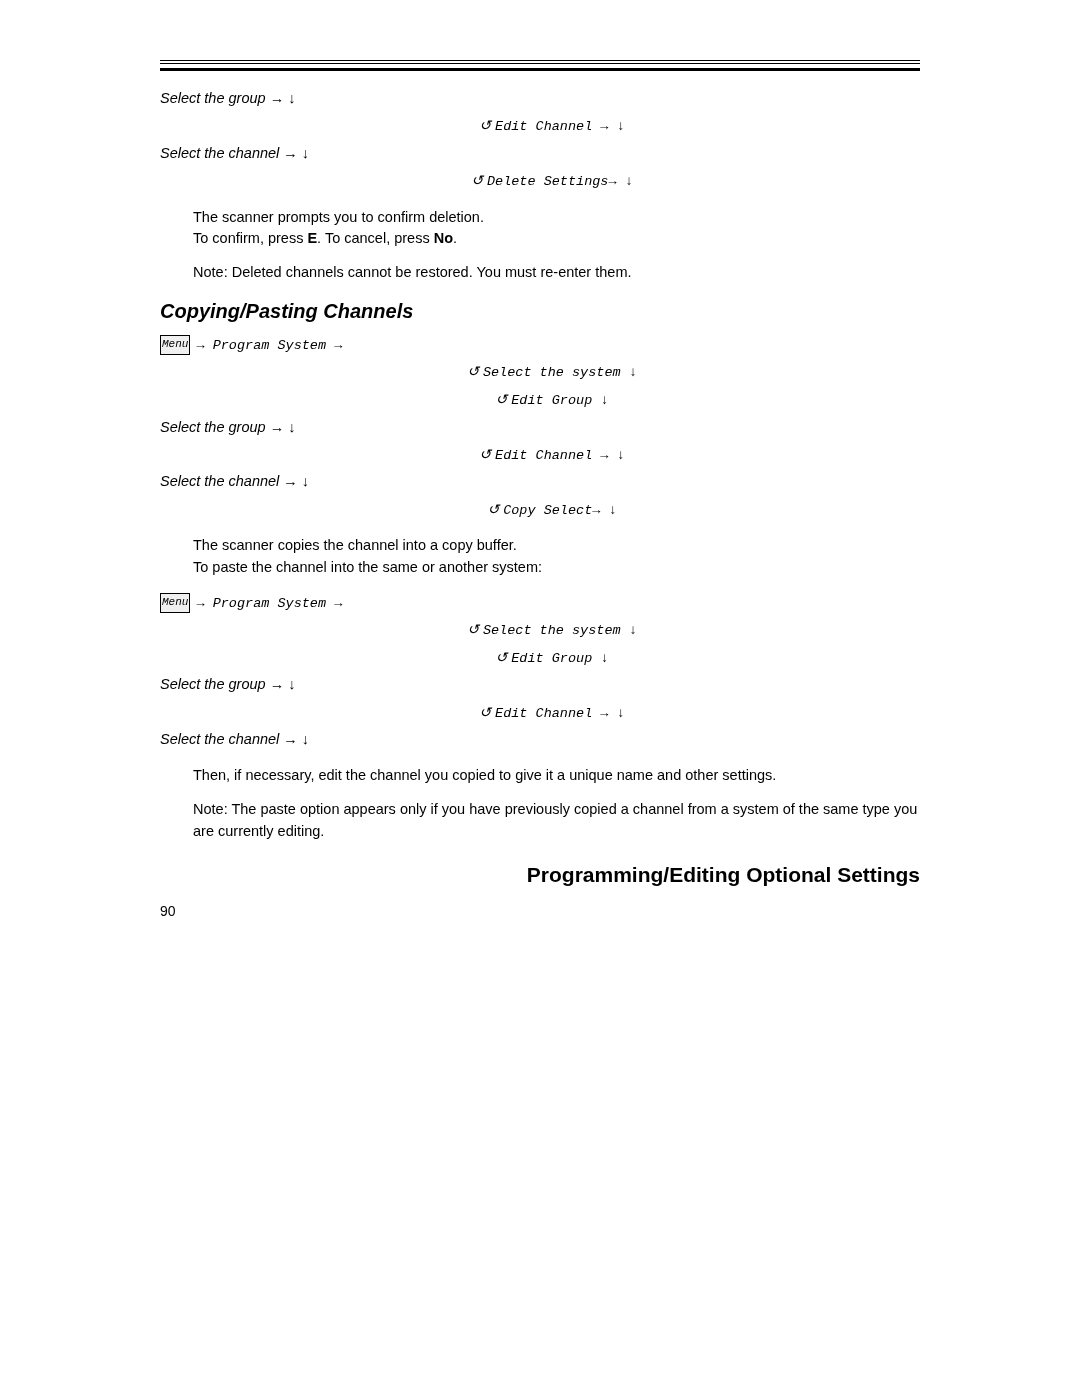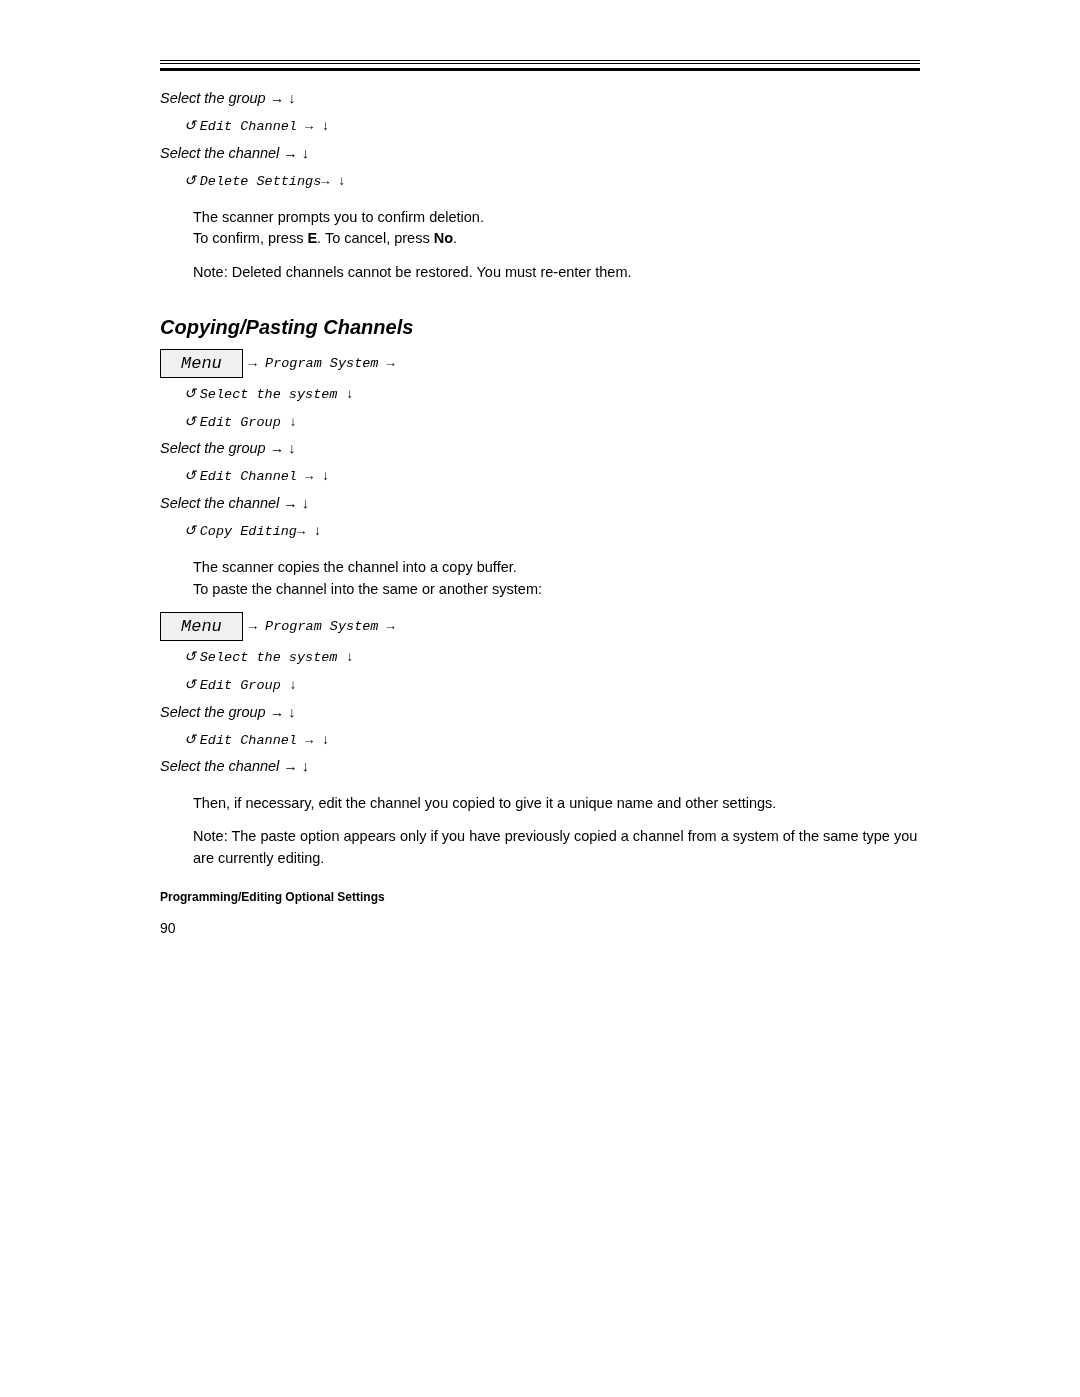--- a/index.html
+++ b/index.html
@@ -39,22 +39,22 @@
 
     .mono {
       font-family: 'Courier New', Courier, monospace;
       font-size: 13.5px;
     }
 
     .menu-badge {
       display: inline-block;
       border: 1px solid #000;
       font-family: 'Courier New', Courier, monospace;
-      font-size: 17px;
-      padding: 0px 20px;
+      font-size: 11px;
+      padding: 0px 1px;
       margin-right: 2px;
       vertical-align: middle;
       background: #f0f0f0;
     }
 
     .refresh-icon {
       display: inline-block;
       font-size: 14px;
       margin-right: 4px;
     }
@@ -64,41 +64,42 @@
       line-height: 1.5;
       margin-bottom: 12px;
       margin-left: 33px;
     }
 
     h2.section-heading {
       font-family: Arial, sans-serif;
       font-size: 20px;
       font-weight: bold;
       font-style: italic;
-      margin-top: 32px;
+      margin-top: 16px;
       margin-bottom: 10px;
     }
 
     h3.sub-heading {
       font-family: Arial, sans-serif;
-      font-size: 12px;
+      font-size: 21px;
       font-weight: bold;
       font-style: normal;
       margin-top: 20px;
       margin-bottom: 8px;
-      text-align: left;
+      text-align: right;
     }
 
     .page-number {
       font-size: 14px;
       margin-top: 16px;
     }
 
     .indent-1 {
       margin-left: 24px;
+      text-align: center;
     }
 
     .block-group {
       margin-bottom: 14px;
     }
   </style>
 </head>
 <body>
 
 <div>
@@ -147,21 +148,21 @@
     <div class="line-block">
       <span>Select the group → ↓</span>
     </div>
     <div class="line-block indent-1">
       <span class="refresh-icon">↺</span><span class="mono">Edit Channel →  ↓</span>
     </div>
     <div class="line-block">
       <span>Select the channel → ↓</span>
     </div>
     <div class="line-block indent-1">
-      <span class="refresh-icon">↺</span><span class="mono">Copy Editing→  ↓</span>
+      <span class="refresh-icon">↺</span><span class="mono">Copy Select→  ↓</span>
     </div>
   </div>
 
   <p class="paragraph">
     The scanner copies the channel into a copy buffer.<br>
     To paste the channel into the same or another system:
   </p>
 
   <div class="block-group">
     <div class="line-block">

